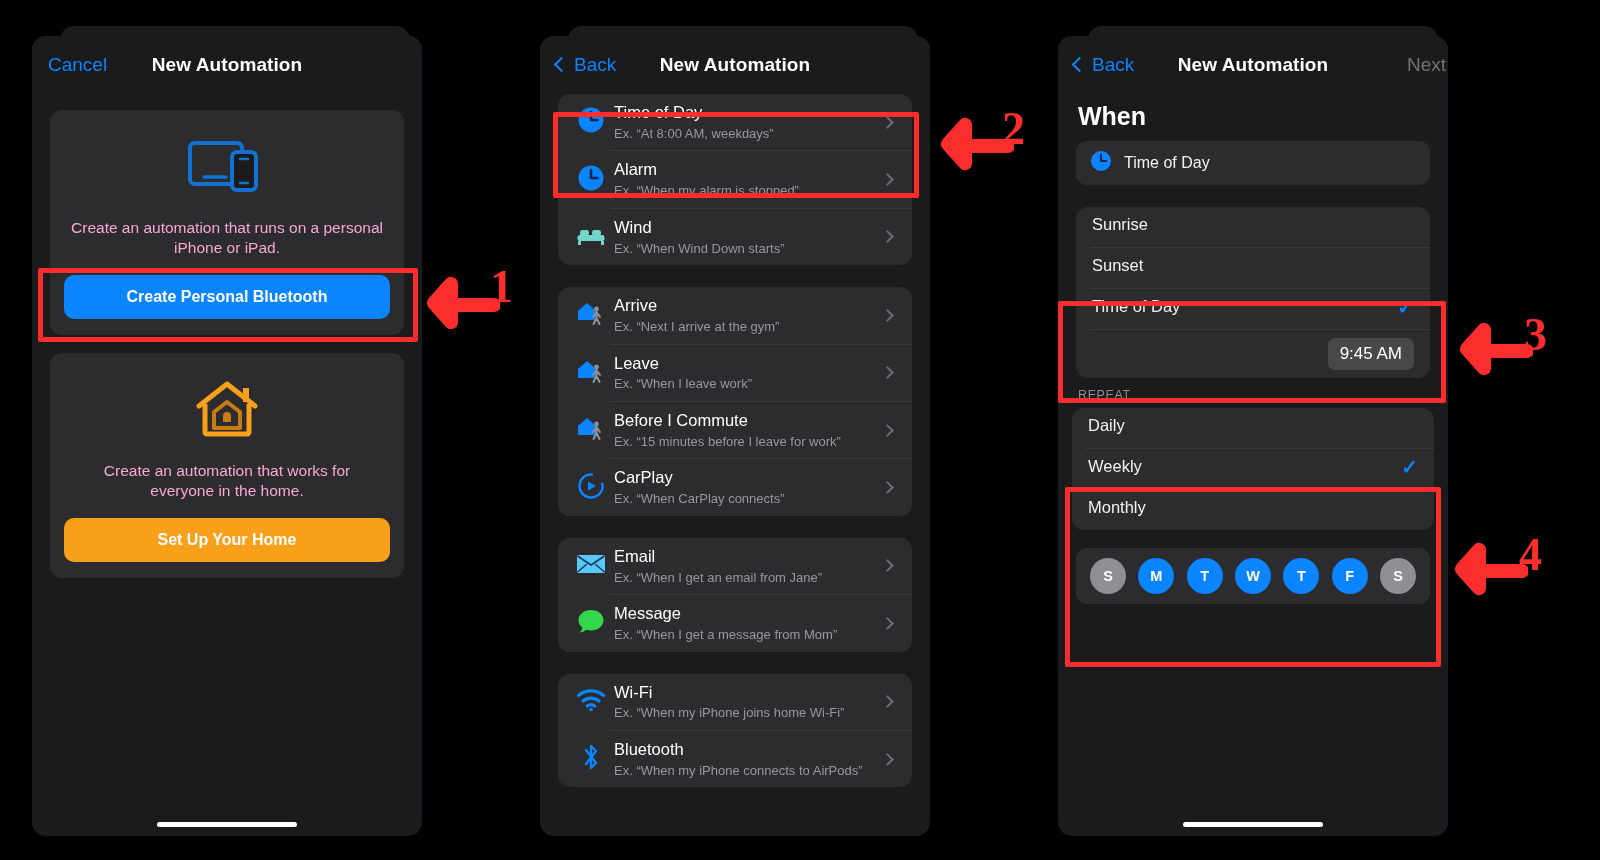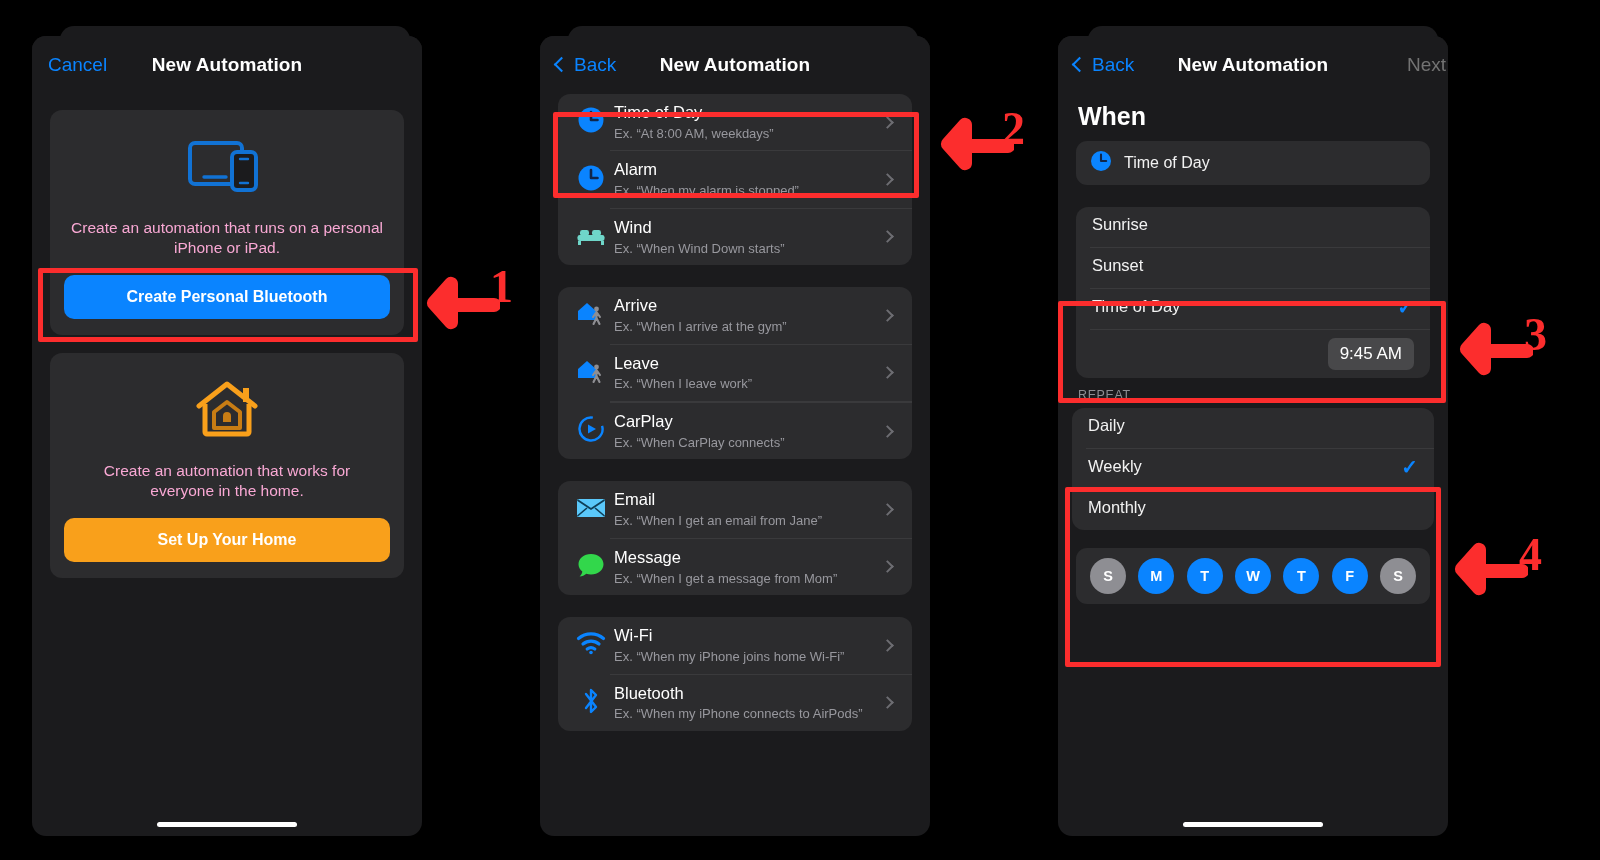--- a/index.html
+++ b/index.html
@@ -265,40 +265,54 @@
           <div class="row">
             <div class="row-ico">
               <span><svg width="30" height="28" viewBox="0 0 30 28">
                   <path d="M2 12 L11 4 L20 12 V21 H2 Z" fill="#0a84ff"></path>
                   <circle cx="20.5" cy="10" r="2.4" fill="#8e8e93"></circle>
                   <path d="M20.5 13 L17 18 M20.5 13 L24 18 M20.5 13 V19 M20.5 19 L17.5 25 M20.5 19 L23.5 25" stroke="#8e8e93" stroke-width="2.1" fill="none" stroke-linecap="round"></path>
                 </svg></span>
             </div>
             <div class="row-txt">
               <div class="row-title">Arrive</div>
-              <div class="row-sub">Ex. “When I arrive at the gym”</div>
+              <div class="row-sub">Ex. “Next I arrive at the gym”</div>
             </div>
             <div class="chev-r"></div>
           </div>
           <div class="sep"></div>
           <div class="row">
             <div class="row-ico">
               <span><svg width="30" height="28" viewBox="0 0 30 28">
                   <path d="M2 12 L11 4 L20 12 V21 H2 Z" fill="#0a84ff"></path>
                   <circle cx="20.5" cy="10" r="2.4" fill="#8e8e93"></circle>
                   <path d="M20.5 13 L17 18 M20.5 13 L24 18 M20.5 13 V19 M20.5 19 L17.5 25 M20.5 19 L23.5 25" stroke="#8e8e93" stroke-width="2.1" fill="none" stroke-linecap="round"></path>
                 </svg></span>
             </div>
             <div class="row-txt">
               <div class="row-title">Leave</div>
               <div class="row-sub">Ex. “When I leave work”</div>
             </div>
             <div class="chev-r"></div>
           </div>
           <div class="sep"></div>
+          <div class="row">
+            <div class="row-ico">
+              <span><svg width="30" height="28" viewBox="0 0 30 28">
+                  <path d="M2 12 L11 4 L20 12 V21 H2 Z" fill="#0a84ff"></path>
+                  <circle cx="20.5" cy="10" r="2.4" fill="#8e8e93"></circle>
+                  <path d="M20.5 13 L17 18 M20.5 13 L24 18 M20.5 13 V19 M20.5 19 L17.5 25 M20.5 19 L23.5 25" stroke="#8e8e93" stroke-width="2.1" fill="none" stroke-linecap="round"></path>
+                </svg></span>
+            </div>
+            <div class="row-txt">
+              <div class="row-title">Before I Commute</div>
+              <div class="row-sub">Ex. “15 minutes before I leave for work”</div>
+            </div>
+            <div class="chev-r"></div>
+          </div>
           <div class="sep"></div>
           <div class="row">
             <div class="row-ico">
               <span><svg width="28" height="28" viewBox="0 0 28 28">
                   <path d="M14 2.5 a11.5 11.5 0 1 0 0 23 a11.5 11.5 0 0 0 0 -23" fill="none" stroke="#0a84ff" stroke-width="2.4" stroke-dasharray="49 13" transform="rotate(-40 14 14)"></path>
                   <path d="M11 9.5 L19 14 L11 18.5 Z" fill="#0a84ff"></path>
                 </svg></span>
             </div>
             <div class="row-txt">
               <div class="row-title">CarPlay</div>

